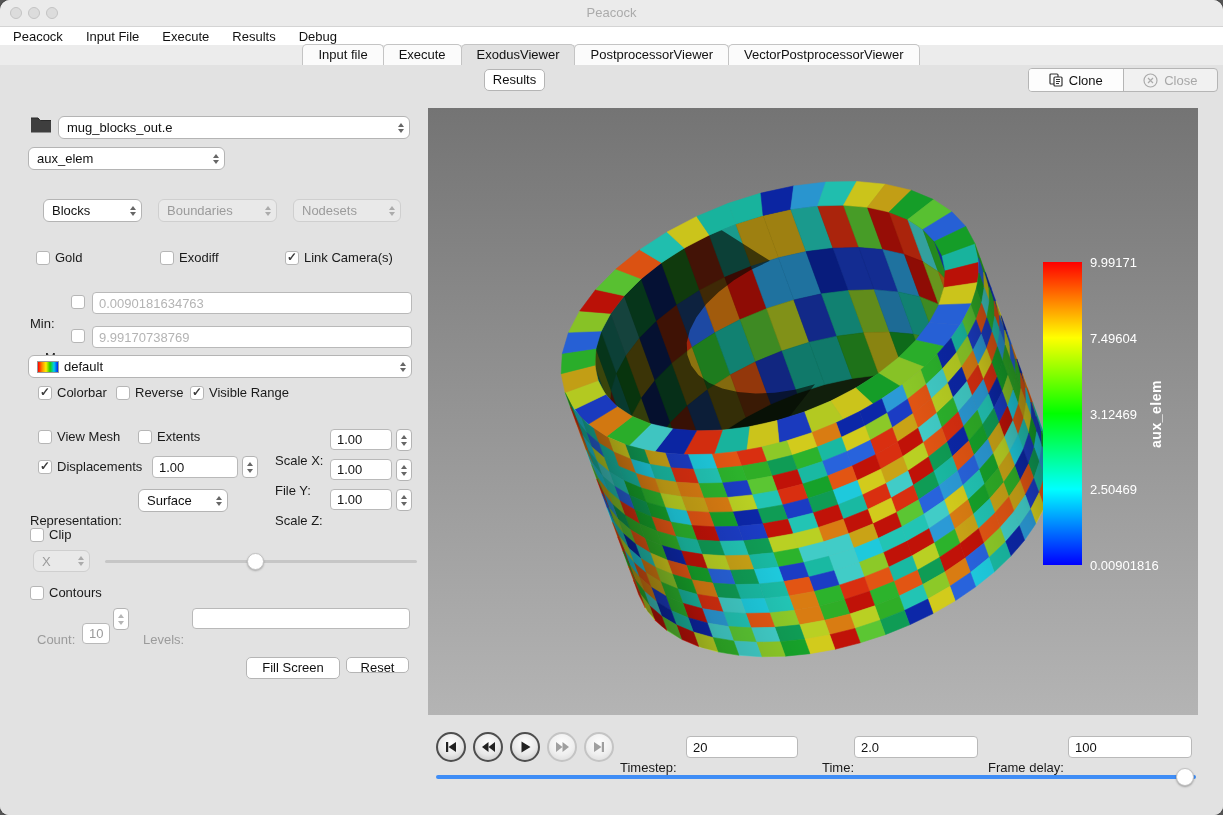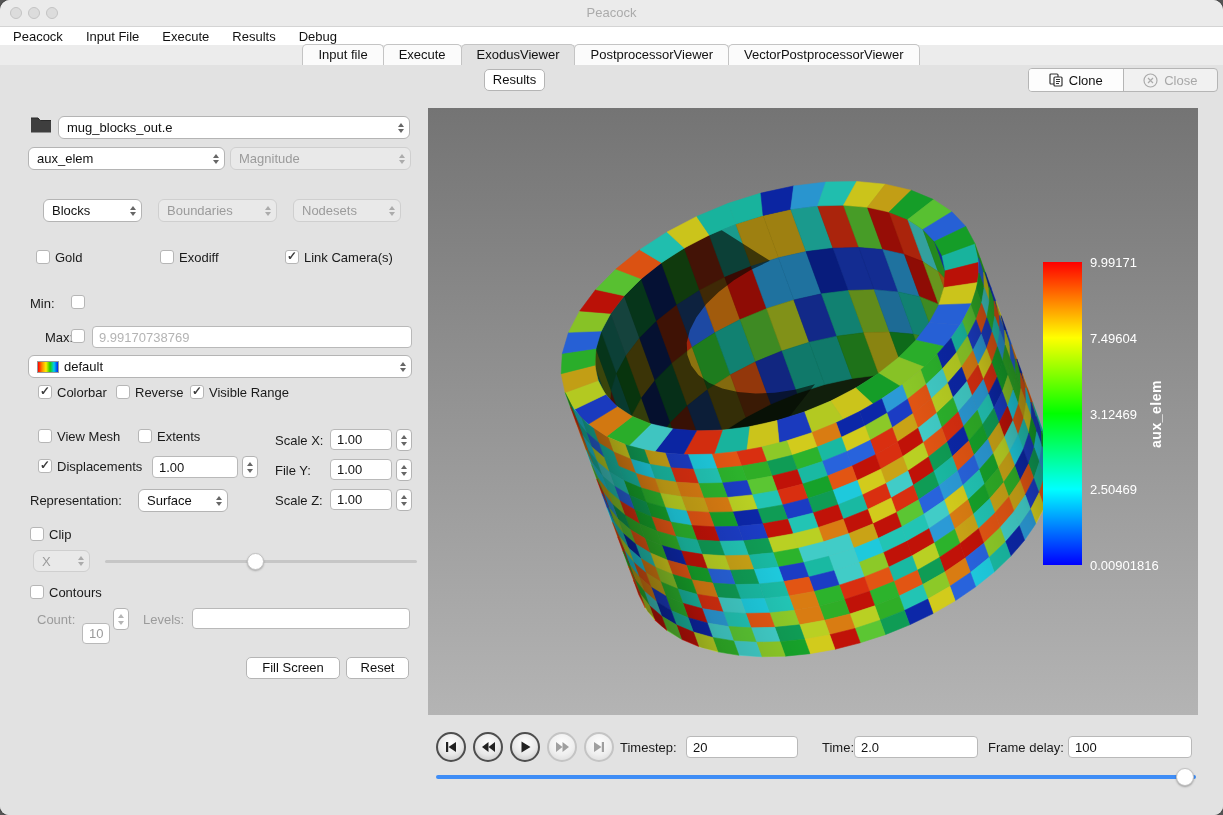--- a/index.html
+++ b/index.html
@@ -24,24 +24,24 @@
   #clone-btn{background:#fdfdfd;border-right:1px solid #b5b5b5;color:#111;border-radius:3px 0 0 3px;}
   #close-btn{color:#a8a8a8;align-items:center;}
   
   .combo{position:absolute;background:#fff;border:1px solid #b4b4b4;border-radius:6px;box-sizing:border-box;font-size:13px;color:#111;display:flex;align-items:center;padding:0 18px 0 8px;}
   .combo .arrows{position:absolute;right:5px;top:50%;transform:translateY(-50%);display:flex;flex-direction:column;gap:2px;}
   .arr-up{width:0;height:0;border-left:3.5px solid transparent;border-right:3.5px solid transparent;border-bottom:4.5px solid #666;}
   .arr-dn{width:0;height:0;border-left:3.5px solid transparent;border-right:3.5px solid transparent;border-top:4.5px solid #666;}
   .combo.dis{background:#e9e9e9;border-color:#cfcfcf;color:#9b9b9b;}
   .combo.dis .arr-up{border-bottom-color:#ababab;}
   .combo.dis .arr-dn{border-top-color:#ababab;}
-  .cb{position:absolute;display:flex;align-items:flex-start;gap:5px;font-size:13px;color:#1a1a1a;}
+  .cb{position:absolute;display:flex;align-items:center;gap:5px;font-size:13px;color:#1a1a1a;}
   .cb .box{width:14px;height:14px;background:#fff;border:1px solid #b6b6b6;border-radius:3px;box-sizing:border-box;position:relative;}
   .cb.on .box::after{content:"✓";position:absolute;left:1px;top:-2px;font-size:12px;font-weight:bold;color:#3c3c3c;}
-  .lbl{position:absolute;font-size:13px;color:#1a1a1a;white-space:nowrap;}
+  .lbl{position:absolute;font-size:13px;color:#1a1a1a;white-space:nowrap;margin-top:20px;}
   .lbl.dis{color:#9b9b9b;}
   .field{position:absolute;background:#fff;border:1px solid #b9b9b9;border-radius:4px;box-sizing:border-box;font-size:13px;color:#111;padding:0 6px;font-family:"Liberation Sans",sans-serif;outline:none;}
   .field::placeholder{color:#b4b4b4;}
   .field.dis{color:#9b9b9b;margin-top:15px;}
   .spin{position:absolute;width:16px;height:22px;background:#fff;border:1px solid #b4b4b4;border-radius:4px;box-sizing:border-box;display:flex;flex-direction:column;align-items:center;justify-content:center;gap:3px;}
   .spin.dis .arr-up{border-bottom-color:#b5b5b5;}
   .spin.dis .arr-dn{border-top-color:#b5b5b5;}
   
   .slider-track{position:absolute;background:#c6c6c6;border-radius:2px;}
   .slider-thumb{position:absolute;width:17px;height:17px;border-radius:50%;background:#fff;border:1px solid #c2c2c2;box-sizing:border-box;box-shadow:0 1px 2px rgba(0,0,0,.25);}
@@ -123,27 +123,20 @@
         </span>
     </div>
 
     <div class="combo" style="left:28px;top:82px;width:197px;height:23px">
       <span>aux_elem</span>
       <span class="arrows">
           <span class="arr-up"></span>
           <span class="arr-dn"></span>
         </span>
     </div>
-    <div class="combo dis" style="left:230px;top:82px;width:181px;height:23px">
-      <span>Magnitude</span>
-      <span class="arrows">
-          <span class="arr-up"></span>
-          <span class="arr-dn"></span>
-        </span>
-    </div>
 
     <div class="combo" style="left:43px;top:134px;width:99px;height:23px">
       <span>Blocks</span>
       <span class="arrows">
           <span class="arr-up"></span>
           <span class="arr-dn"></span>
         </span>
     </div>
     <div class="combo dis" style="left:158px;top:134px;width:119px;height:23px">
       <span>Boundaries</span>
@@ -170,20 +163,21 @@
       </label>
     <label class="cb on" style="left:285px;top:185px">
         <span class="box"></span>
         <span>Link Camera(s)</span>
       </label>
 
     <span class="lbl" style="left:30px;top:231px">Min:</span>
     <label class="cb" style="left:71px;top:230px">
         <span class="box"></span>
       </label>
+    <input class="field" style="left: 92px; top: 227px; width: 320px; height: 22px;" placeholder="0.0090181634763">
 
     <span class="lbl" style="left:45px;top:265px">Max:</span>
     <label class="cb" style="left:71px;top:264px">
         <span class="box"></span>
       </label>
     <input class="field" style="left: 92px; top: 261px; width: 320px; height: 22px;" placeholder="9.99170738769">
 
     <div class="combo" style="left:28px;top:290px;width:384px;height:23px">
       <span id="cmap-icon"></span>
       <span>default</span>
@@ -273,21 +267,21 @@
     <span class="lbl dis" style="left:37px;top:547px">Count:</span>
     <input class="field dis" style="left: 82px; top: 543px; width: 28px; height: 21px;" value="10">
     <div class="spin dis" style="left:113px;top:543px">
         <span class="arr-up"></span>
         <span class="arr-dn"></span>
       </div>
     <span class="lbl dis" style="left:143px;top:547px">Levels:</span>
     <input class="field" style="left: 192px; top: 543px; width: 218px; height: 21px;" value="">
 
     <div class="pushbtn" style="left:246px;top:592px;width:94px;height:22px;line-height:20px">Fill Screen</div>
-    <div class="pushbtn" style="left:346px;top:592px;width:63px;height:22px;line-height:20px">Reset</div>
+    <div class="pushbtn" style="left:346px;top:592px;width:63px;height:16px;line-height:20px">Reset</div>
 
     <div id="viewport">
       <svg id="mugsvg" width="770" height="607" viewBox="0 0 770 607">
           <g transform="translate(342,210) rotate(-20)">
             <defs>
               <clipPath id="inclip">
                 <ellipse cx="0" cy="0" rx="183" ry="100"></ellipse>
               </clipPath>
               <linearGradient id="wg" gradientUnits="userSpaceOnUse" x1="-218" y1="0" x2="218" y2="0">
                 <stop offset="0" stop-color="rgba(0,0,0,0.38)"></stop>

